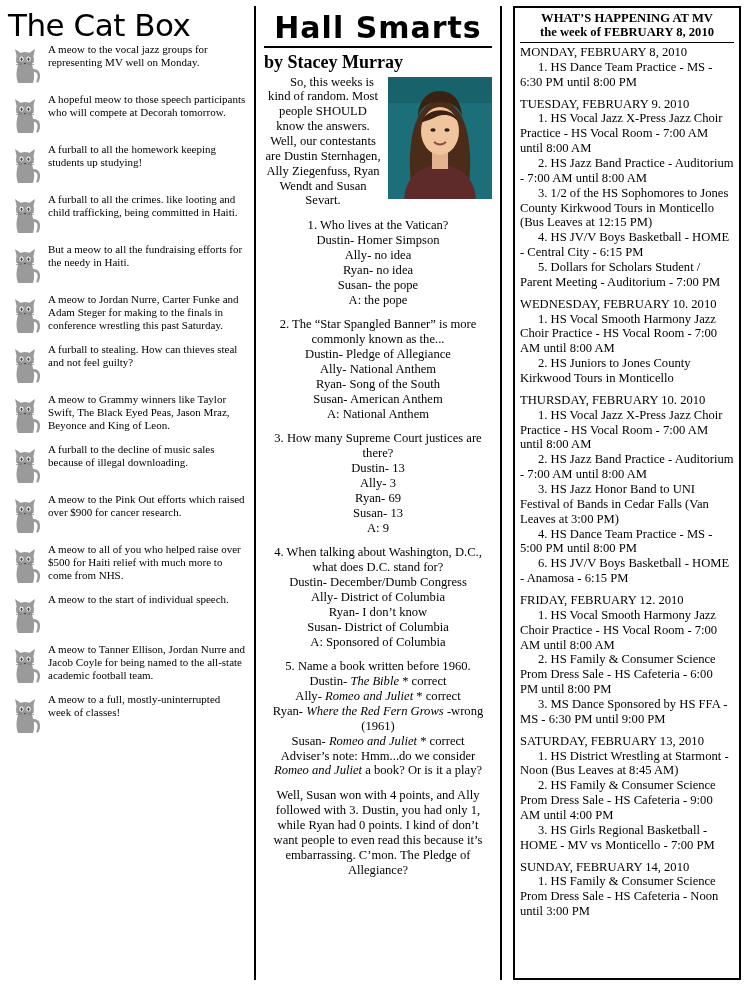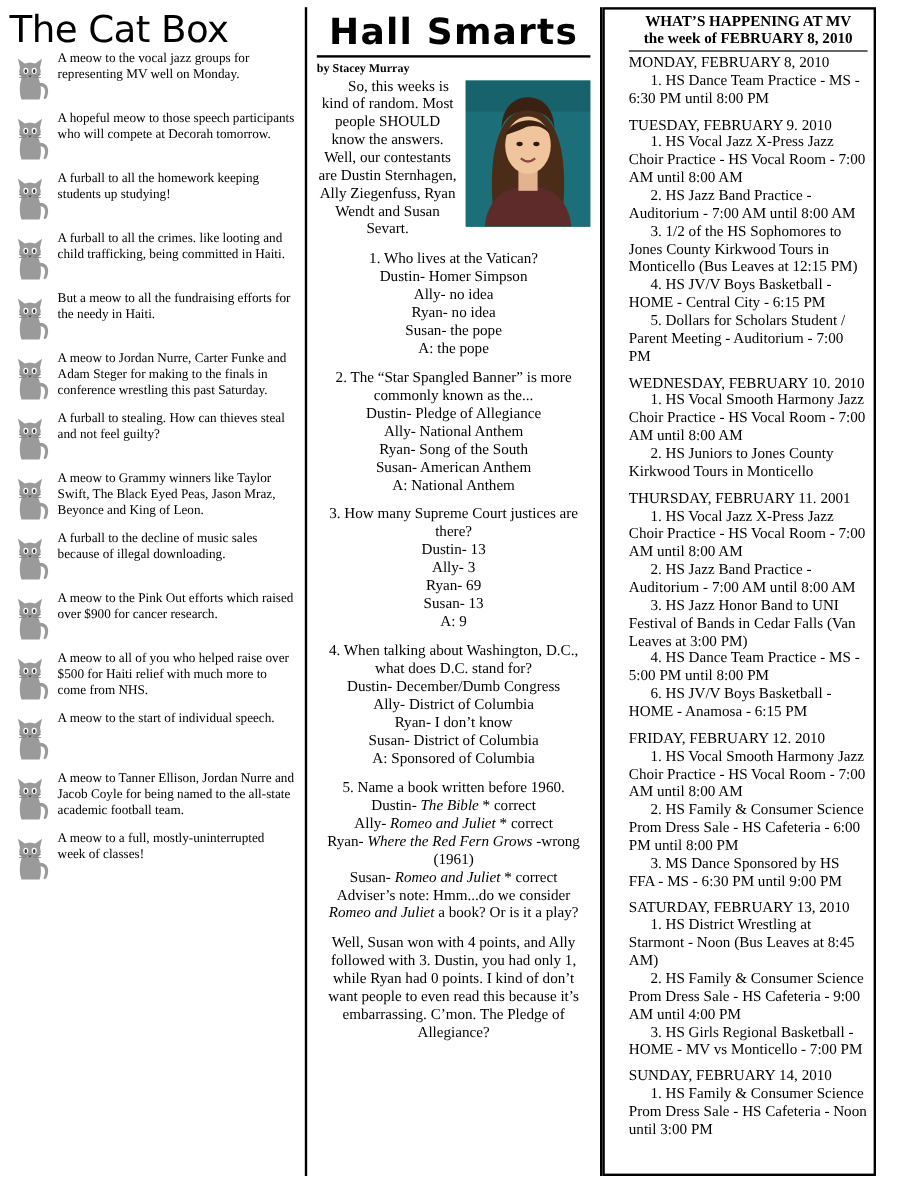--- a/index.html
+++ b/index.html
@@ -88,21 +88,21 @@
     margin: 4px 0 2px 0;
   }
   .hall-rule {
     border: 0;
     border-top: 2px solid #000;
     margin: 2px 0 4px 0;
   }
   .hall-byline {
     font-family: "Liberation Serif", serif;
     font-weight: bold;
-    font-size: 10px;
+    font-size: 18px;
     margin-bottom: 2px;
   }
   .hall-photo {
     float: right;
     width: 104px;
     height: 122px;
     margin: 2px 0 2px 6px;
     position: relative;
     overflow: hidden;
     background: #1d6f76;
@@ -114,23 +114,23 @@
     text-align: center;
   }
   .hall-body p.tight { margin-bottom: 0; }
   .hall-body .indent { text-indent: 18px; }
   .hall-body i { font-style: italic; }
 
   
   .col-happ {
     width: 228px;
     box-sizing: border-box;
-    margin-left: 0;
+    margin-left: 11px;
     border: 2px solid #000;
-    padding: 3px 5px 4px 20px;
+    padding: 3px 5px 4px 5px;
     position: relative;
   }
   .happ-head {
     text-align: center;
     font-weight: bold;
     font-size: 12.6px;
     line-height: 1.15;
     margin-bottom: 2px;
   }
   .happ-rule {
@@ -659,21 +659,21 @@
           <div class="happ-ev">3.  1/2 of the HS Sophomores to Jones County Kirkwood Tours in Monticello (Bus Leaves at 12:15 PM)</div>
           <div class="happ-ev">4.  HS JV/V Boys Basketball - HOME - Central City - 6:15 PM</div>
           <div class="happ-ev">5.  Dollars for Scholars Student / Parent Meeting - Auditorium - 7:00 PM</div>
         </div>
         <div class="happ-day">
           <div class="happ-dayname">WEDNESDAY,  FEBRUARY 10. 2010</div>
           <div class="happ-ev">1.  HS Vocal Smooth Harmony Jazz Choir Practice - HS Vocal Room - 7:00 AM until 8:00 AM</div>
           <div class="happ-ev">2.  HS Juniors to Jones County Kirkwood Tours in Monticello</div>
         </div>
         <div class="happ-day">
-          <div class="happ-dayname">THURSDAY,  FEBRUARY 11. 2001</div>
+          <div class="happ-dayname">THURSDAY,  FEBRUARY 10. 2010</div>
           <div class="happ-ev">1.  HS Vocal Jazz X-Press Jazz Choir Practice - HS Vocal Room - 7:00 AM until 8:00 AM</div>
           <div class="happ-ev">2.  HS Jazz Band Practice - Auditorium - 7:00 AM until 8:00 AM</div>
           <div class="happ-ev">3.  HS Jazz Honor Band to UNI Festival of Bands in Cedar Falls (Van Leaves at 3:00 PM)</div>
           <div class="happ-ev">4.  HS Dance Team Practice - MS - 5:00 PM until 8:00 PM</div>
           <div class="happ-ev">6.  HS JV/V Boys Basketball - HOME - Anamosa - 6:15 PM</div>
         </div>
         <div class="happ-day">
           <div class="happ-dayname">FRIDAY,  FEBRUARY 12. 2010</div>
           <div class="happ-ev">1.  HS Vocal Smooth Harmony Jazz Choir Practice - HS Vocal Room - 7:00 AM until 8:00 AM</div>
           <div class="happ-ev">2.  HS Family &amp; Consumer Science Prom Dress Sale - HS Cafeteria - 6:00 PM until 8:00 PM</div>

